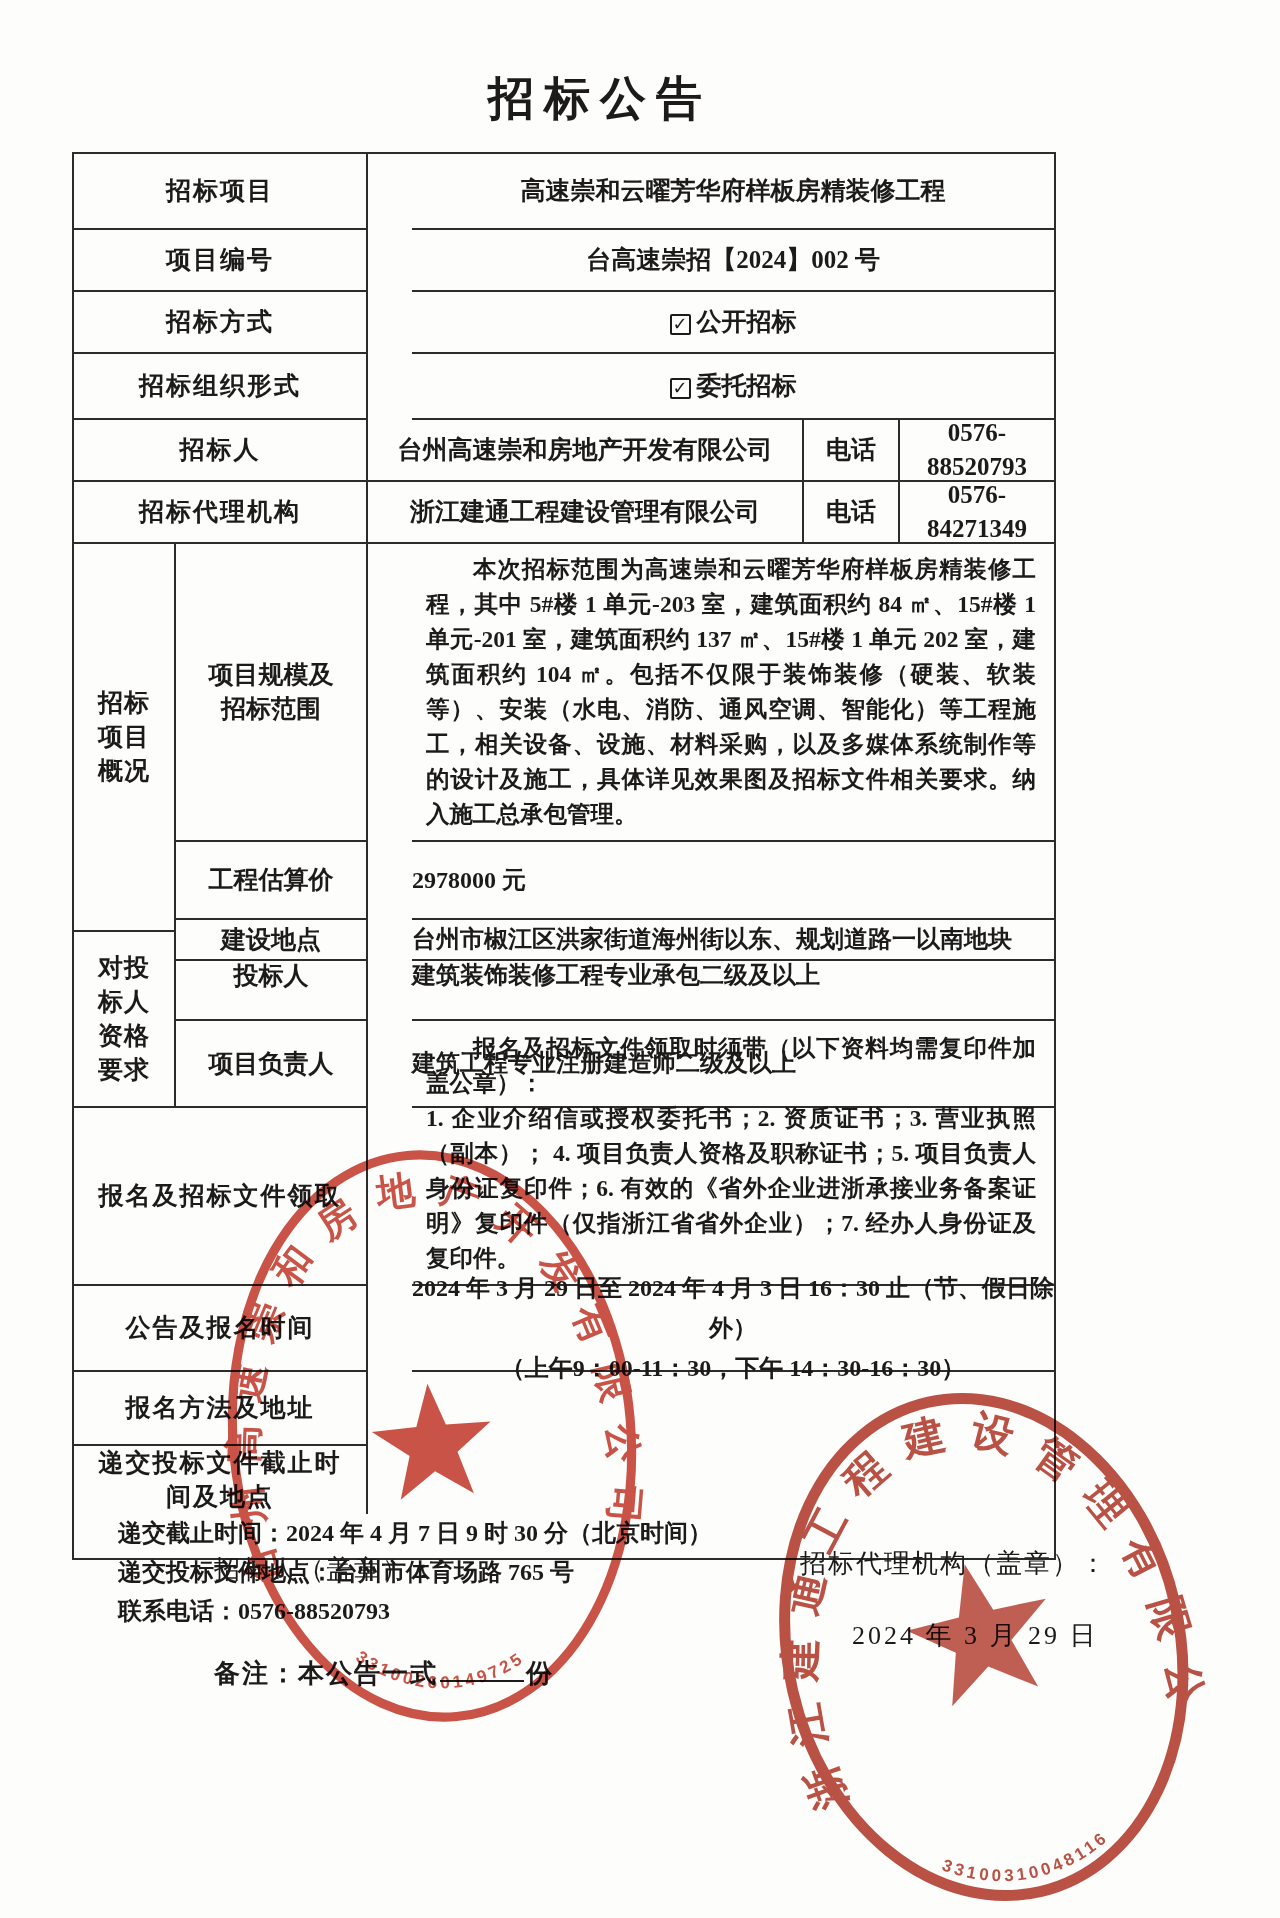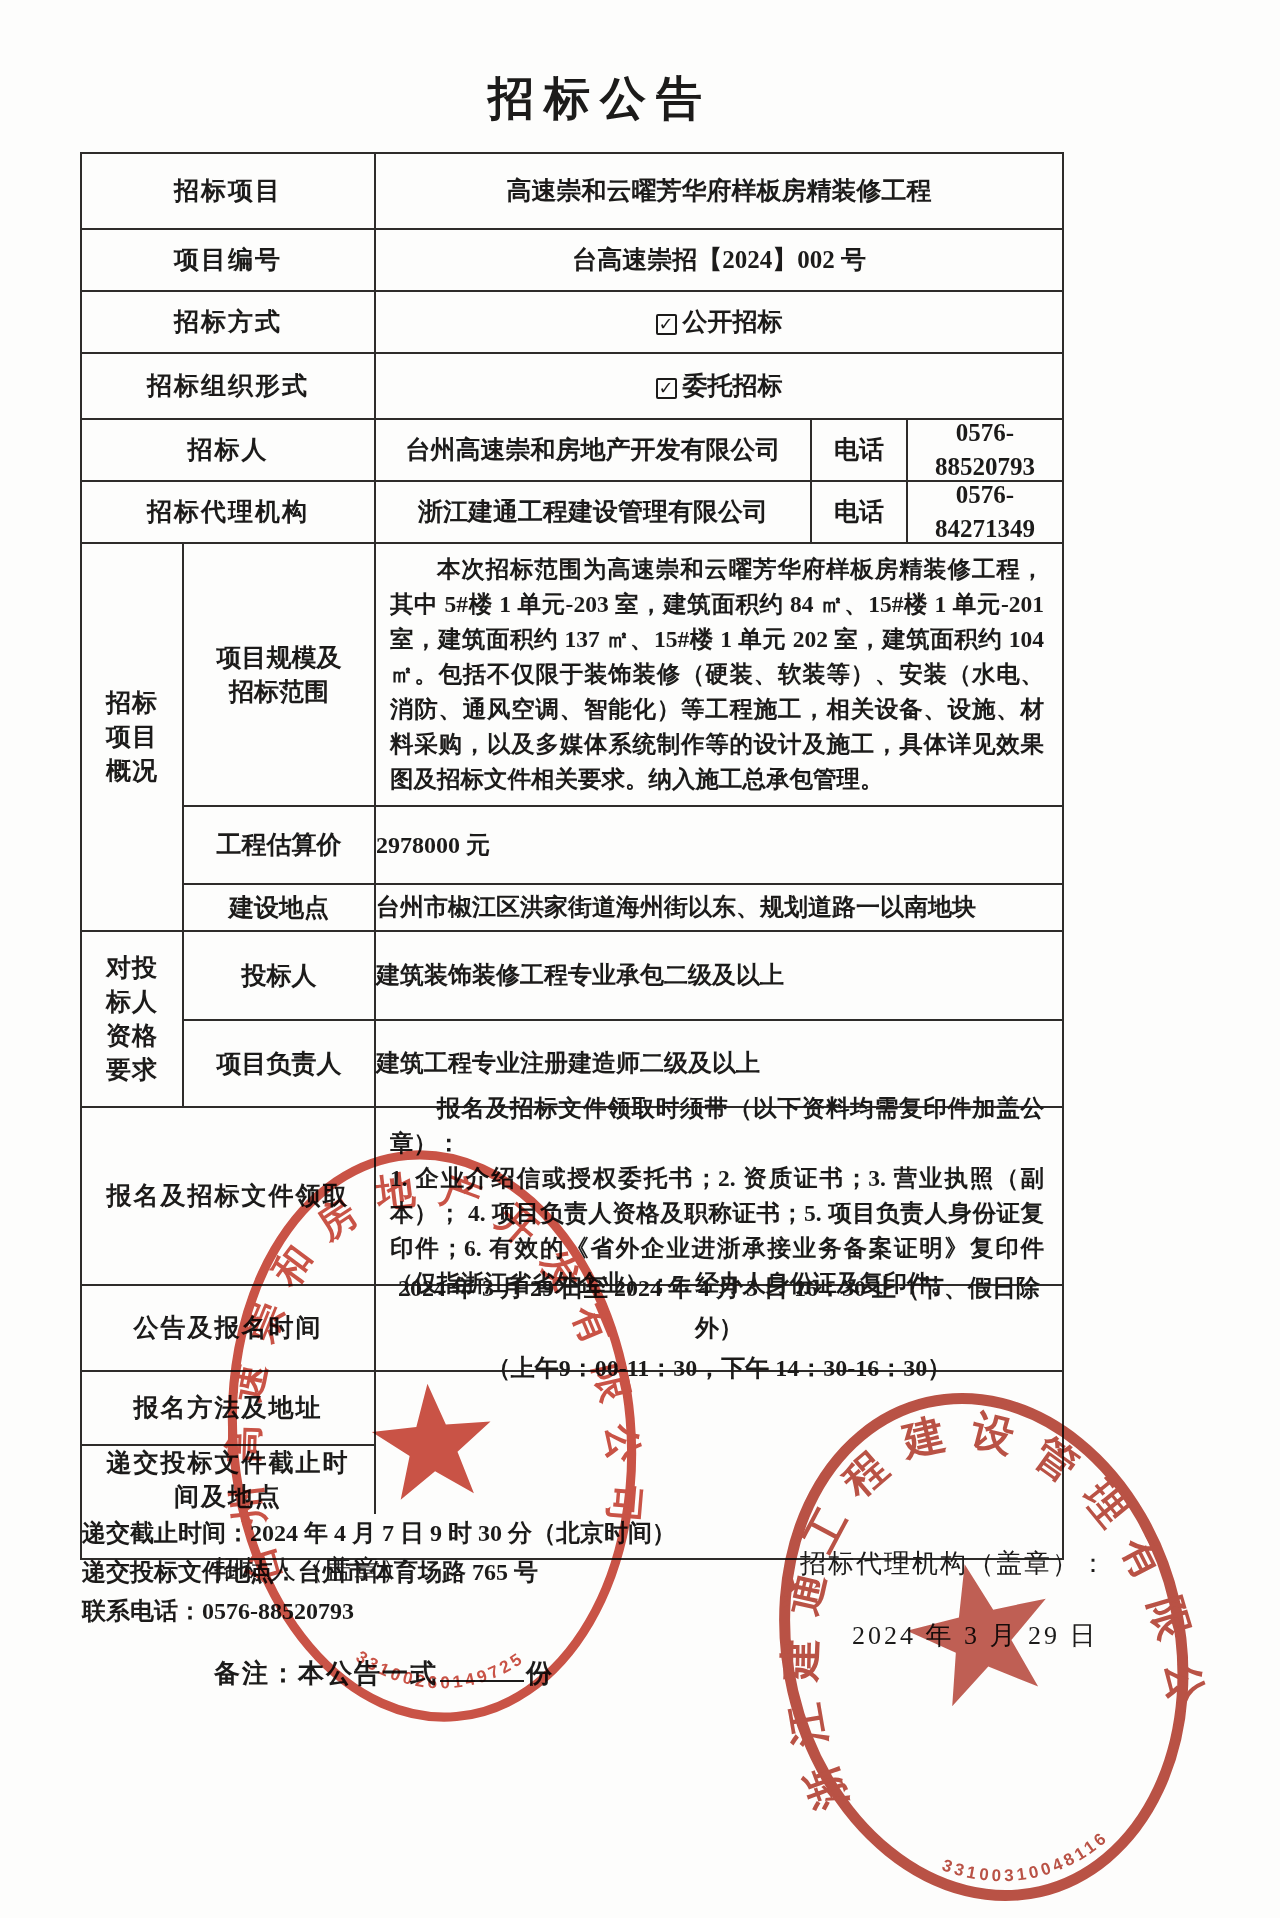--- a/index.html
+++ b/index.html
@@ -19,47 +19,47 @@
   }
   .title{
     position:absolute;
     left:60px; top:68px; width:1080px;
     text-align:center;
     font-family:"Liberation Sans","DejaVu Sans",sans-serif;
     font-size:46px; font-weight:700; letter-spacing:10px;
   }
   .doc-table{
     position:absolute;
-    left:80px; top:152px; width:984px;
+    left:72px; top:152px; width:984px;
     border:2px solid var(--line);
     background:rgba(255,255,255,.0);
   }
   .row{display:flex; width:100%;}
   .cell{
     border-right:2px solid var(--line);
     border-bottom:2px solid var(--line);
     display:flex; flex-direction:column;
     align-items:center; justify-content:center;
     text-align:center;
     font-size:25px; font-weight:700;
     line-height:34px;
   }
   .cell.last{border-right:none;}
   .row.bottom > .cell, .row.bottom .sub-row.bottom > .cell{border-bottom:none;}
   .lbl{width:294px; letter-spacing:2px;}
-  .content{flex:1;}
+  .content{flex:1;margin-left:44px;}
   .company{width:436px;}
   .tel{width:96px;}
   .phone{flex:1; font-family:"Liberation Serif","DejaVu Serif",serif;}
   .group-lbl{width:102px; letter-spacing:1px; white-space:pre-line;}
   .sub-col{flex:1; display:flex; flex-direction:column;}
   .sub-row{display:flex; flex:1;}
   .sub-lbl{width:192px; white-space:pre-line;}
   .left-cell{align-items:flex-start; text-align:left;}
-  .p-cell{padding:8px 18px 8px 14px; justify-content:center; font-weight:600;}
+  .p-cell{padding:8px 18px 8px 14px; justify-content:flex-end; font-weight:600;}
   .para{font-size:23.5px; line-height:35px; text-align:justify; width:100%;}
   .indent{text-indent:2em;}
   .lines-cell{justify-content:center; padding-left:0;}
   .line-left{width:100%; text-align:left; font-size:24px; line-height:39px; font-weight:700;}
   .line-center{width:100%; text-align:center; font-size:24px; line-height:40px; font-weight:700;}
   .chkbox{
     display:inline-flex; width:21px; height:21px;
     border:2.5px solid var(--ink); border-radius:2px;
     align-items:center; justify-content:center;
     font-size:18px; font-weight:700; line-height:1;

